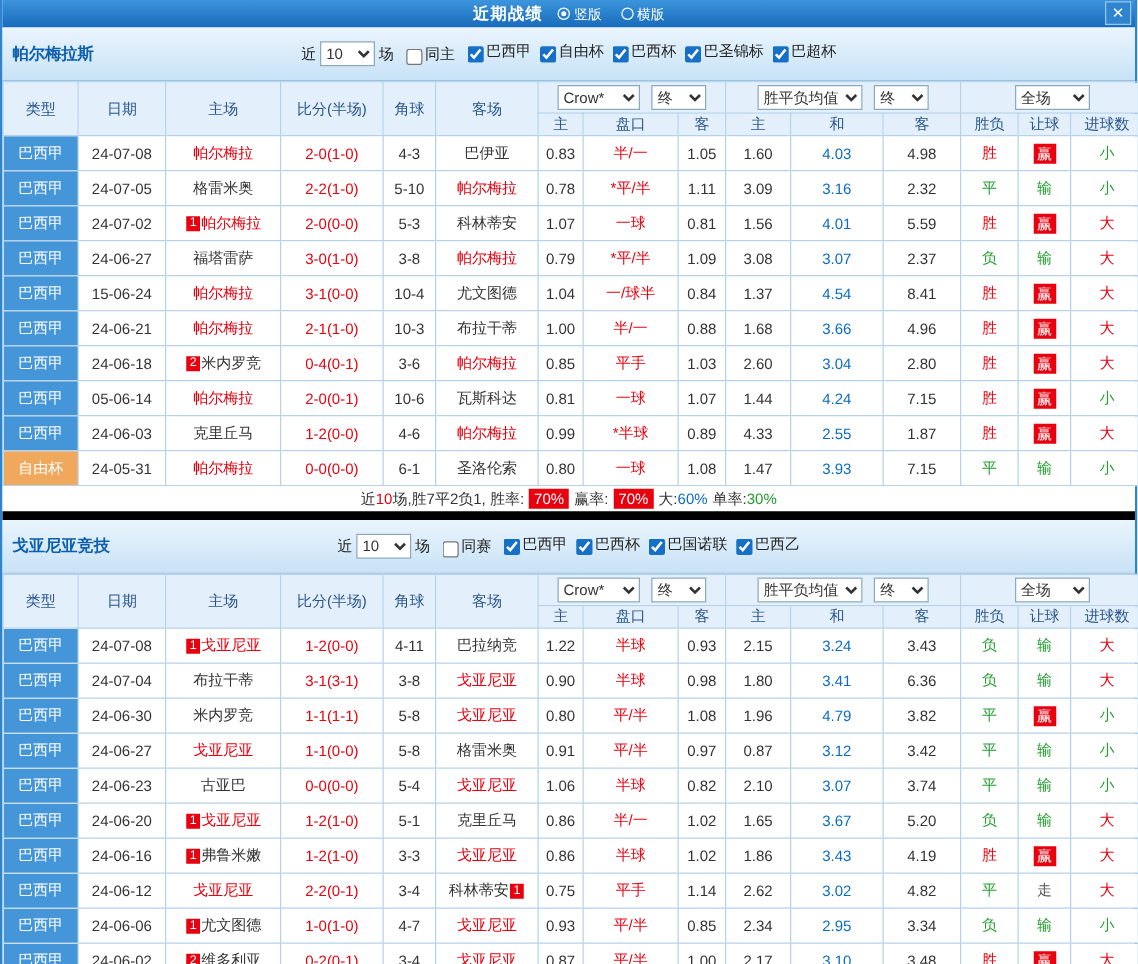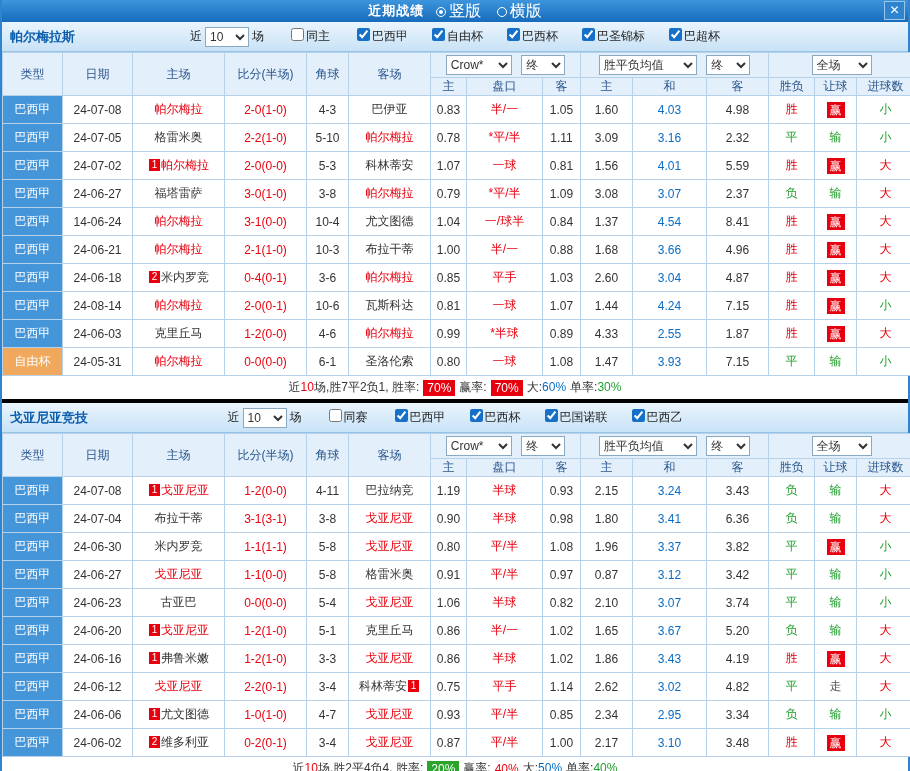--- a/index.html
+++ b/index.html
@@ -5,34 +5,34 @@
   *{box-sizing:border-box;}
   html,body{margin:0;padding:0;background:#fff;}
   body{width:910px;font-family:"Liberation Sans","DejaVu Sans",sans-serif;font-size:12px;color:#333;}
   .app{width:910px;border-left:2px solid #2f84d0;border-right:2px solid #2f84d0;}
 
   
   .topbar{height:22px;background:linear-gradient(#3c95dc,#176bbb);display:flex;align-items:center;justify-content:center;position:relative;color:#fff;}
   .topbar-title{font-weight:bold;font-size:13px;letter-spacing:1px;}
   .radio{display:inline-block;width:10px;height:10px;border:1px solid #fff;border-radius:50%;margin:0 3px 0 12px;vertical-align:-1px;position:relative;cursor:pointer;}
   .radio.checked::after{content:"";position:absolute;left:2px;top:2px;width:4px;height:4px;border-radius:50%;background:#fff;}
-  .radio-label{color:#fff;font-size:16px;}
+  .radio-label{color:#fff;font-size:11px;}
   .close-btn{position:absolute;right:3px;top:1px;width:21px;height:19px;line-height:17px;text-align:center;background:#2f84d0;border:1px solid #9cc6ea;color:#fff;font-size:12px;font-weight:bold;cursor:pointer;}
 
   
-  .titlebar{height:30px;background:linear-gradient(#eaf5fd,#c8e2f6);border-bottom:1px solid #98c3e4;display:flex;align-items:center;position:relative;}
+  .titlebar{height:43px;background:linear-gradient(#eaf5fd,#c8e2f6);border-bottom:1px solid #98c3e4;display:flex;align-items:center;position:relative;}
   .team-title{position:absolute;left:8px;font-weight:bold;color:#0d5fae;font-size:13px;}
   .filterbar{margin:0 auto;display:flex;align-items:center;gap:3px;color:#222;}
-  .filterbar label{display:inline-flex;align-items:flex-start;margin-left:24px;cursor:pointer;white-space:nowrap;}
+  .filterbar label{display:inline-flex;align-items:flex-end;margin-left:7px;cursor:pointer;white-space:nowrap;}
   input[type=checkbox]{width:13px;height:13px;margin:0 2px 0 0;accent-color:#1770c8;}
   select{font-size:12px;height:20px;font-family:inherit;border:1px solid #8aa8c0;background:#fff;color:#333;}
   .sel-count{width:44px;}
   .sel-book{width:66px;}
   .sel-final{width:44px;margin-left:6px;}
-  .sel-avg{width:98px;}
+  .sel-avg{width:84px;}
   .sel-scope{width:60px;}
 
   
   table{width:100%;border-collapse:collapse;table-layout:fixed;}
   th,td{border:1px solid #b6d2ea;text-align:center;overflow:hidden;white-space:nowrap;padding:0 1px;}
   thead th{background:#e3f0fb;color:#29558c;font-weight:normal;}
   tr.hdrA th{height:25px;}
   tr.hdrB th{height:17px;}
   tbody td{height:28px;background:#fff;}
   .c-type{color:#fff;}
@@ -41,21 +41,21 @@
   .red{color:#e8000e;}
   .green{color:#1f9e2c;}
   .blue{color:#0a6cc4;}
   .team-hl{color:#e8000e;}
   .rc-badge{display:inline-block;min-width:11px;height:12px;line-height:12px;background:#e8000e;color:#fff;font-size:10px;margin:0 1px;padding:0 1px;vertical-align:1px;}
   .let-win{display:inline-block;background:#e8000e;color:#fff;padding:1px 3px;line-height:14px;}
   .let-loss{color:#1f9e2c;}
   .let-push{color:#555;}
 
   
-  .summary{height:27px;display:flex;align-items:center;justify-content:center;gap:4px;border-bottom:4px solid #000000;background:#fff;}
+  .summary{height:27px;display:flex;align-items:center;justify-content:center;gap:4px;border-bottom:7px solid #000000;background:#fff;}
   .badge{color:#fff;padding:1px 4px;}
 </style>
 </head>
 <body>
 
 <div class="app">
 
   <div class="topbar">
     <span class="topbar-title">近期战绩</span>
     <span>
@@ -208,21 +208,21 @@
           <td>1.09</td>
           <td>3.08</td>
           <td class="blue">3.07</td>
           <td>2.37</td>
           <td class="green">负</td>
           <td><span class="let-loss">输</span></td>
           <td class="red">大</td>
         </tr>
         <tr>
           <td class="c-type t-league">巴西甲</td>
-          <td>14-06-24</td>
+          <td>15-06-24</td>
           <td><span class="team-hl">帕尔梅拉</span></td>
           <td class="red">3-1(0-0)</td>
           <td>10-4</td>
           <td><span class="">尤文图德</span></td>
           <td>1.04</td>
           <td class="red">一/球半</td>
           <td>0.84</td>
           <td>1.37</td>
           <td class="blue">4.54</td>
           <td>8.41</td>
@@ -252,28 +252,28 @@
           <td>24-06-18</td>
           <td><span class="rc-badge">2</span><span class="">米内罗竞</span></td>
           <td class="red">0-4(0-1)</td>
           <td>3-6</td>
           <td><span class="team-hl">帕尔梅拉</span></td>
           <td>0.85</td>
           <td class="red">平手</td>
           <td>1.03</td>
           <td>2.60</td>
           <td class="blue">3.04</td>
-          <td>4.87</td>
-          <td class="red">胜</td>
-          <td><span class="let-win">赢</span></td>
-          <td class="red">大</td>
-        </tr>
-        <tr>
-          <td class="c-type t-league">巴西甲</td>
-          <td>24-08-14</td>
+          <td>2.80</td>
+          <td class="red">胜</td>
+          <td><span class="let-win">赢</span></td>
+          <td class="red">大</td>
+        </tr>
+        <tr>
+          <td class="c-type t-league">巴西甲</td>
+          <td>05-06-14</td>
           <td><span class="team-hl">帕尔梅拉</span></td>
           <td class="red">2-0(0-1)</td>
           <td>10-6</td>
           <td><span class="">瓦斯科达</span></td>
           <td>0.81</td>
           <td class="red">一球</td>
           <td>1.07</td>
           <td>1.44</td>
           <td class="blue">4.24</td>
           <td>7.15</td>
@@ -404,21 +404,21 @@
       </tr>
     </thead>
     <tbody>
         <tr>
           <td class="c-type t-league">巴西甲</td>
           <td>24-07-08</td>
           <td><span class="rc-badge">1</span><span class="team-hl">戈亚尼亚</span></td>
           <td class="red">1-2(0-0)</td>
           <td>4-11</td>
           <td><span class="">巴拉纳竞</span></td>
-          <td>1.19</td>
+          <td>1.22</td>
           <td class="red">半球</td>
           <td>0.93</td>
           <td>2.15</td>
           <td class="blue">3.24</td>
           <td>3.43</td>
           <td class="green">负</td>
           <td><span class="let-loss">输</span></td>
           <td class="red">大</td>
         </tr>
         <tr>
@@ -442,21 +442,21 @@
           <td class="c-type t-league">巴西甲</td>
           <td>24-06-30</td>
           <td><span class="">米内罗竞</span></td>
           <td class="red">1-1(1-1)</td>
           <td>5-8</td>
           <td><span class="team-hl">戈亚尼亚</span></td>
           <td>0.80</td>
           <td class="red">平/半</td>
           <td>1.08</td>
           <td>1.96</td>
-          <td class="blue">3.37</td>
+          <td class="blue">4.79</td>
           <td>3.82</td>
           <td class="green">平</td>
           <td><span class="let-win">赢</span></td>
           <td class="green">小</td>
         </tr>
         <tr>
           <td class="c-type t-league">巴西甲</td>
           <td>24-06-27</td>
           <td><span class="team-hl">戈亚尼亚</span></td>
           <td class="red">1-1(0-0)</td>

